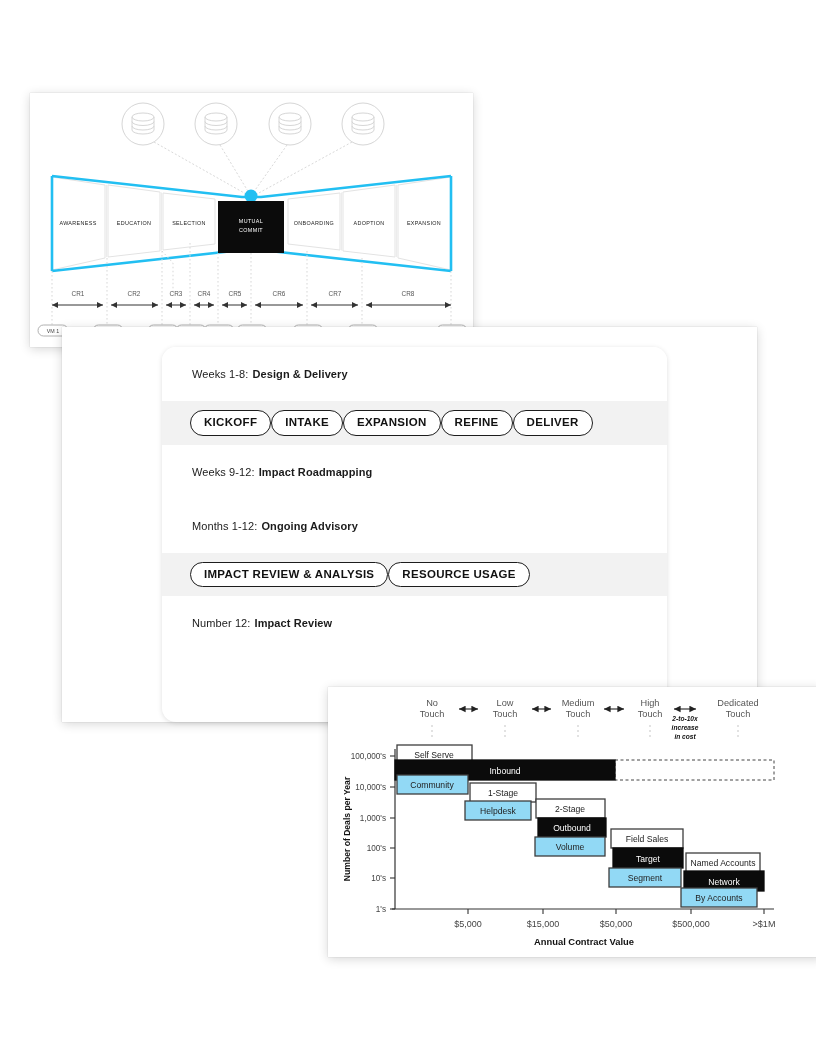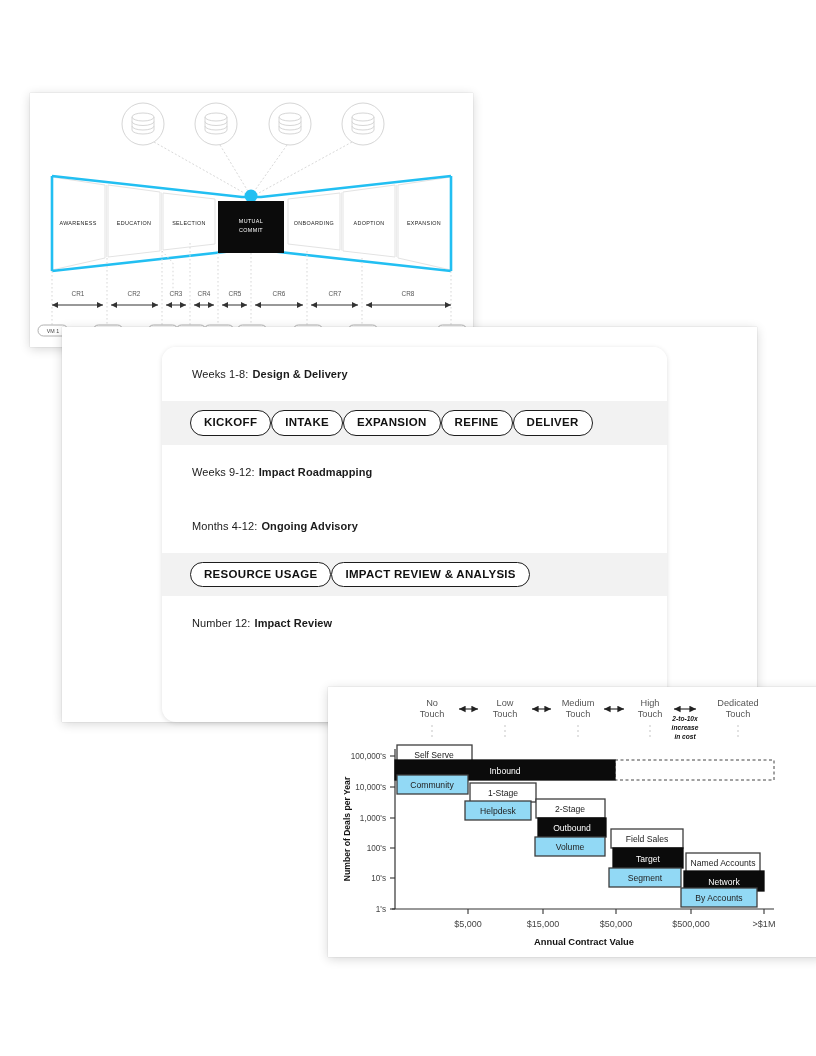--- a/index.html
+++ b/index.html
@@ -220,26 +220,26 @@
         <span class="chip">REFINE</span>
         <span class="chip">DELIVER</span>
       </div>
 
       <div class="phase-title">
         <span>Weeks 9-12:</span>
         <b>Impact Roadmapping</b>
       </div>
 
       <div class="phase-title">
-        <span>Months 4-12:</span>
+        <span>Months 1-12:</span>
         <b>Ongoing Advisory</b>
       </div>
       <div class="chip-row">
+        <span class="chip">IMPACT REVIEW &amp; ANALYSIS</span>
         <span class="chip">RESOURCE USAGE</span>
-        <span class="chip">IMPACT REVIEW &amp; ANALYSIS</span>
       </div>
 
       <div class="phase-title">
         <span>Number 12:</span>
         <b>Impact Review</b>
       </div>
 
     </div>
   </div>
 

